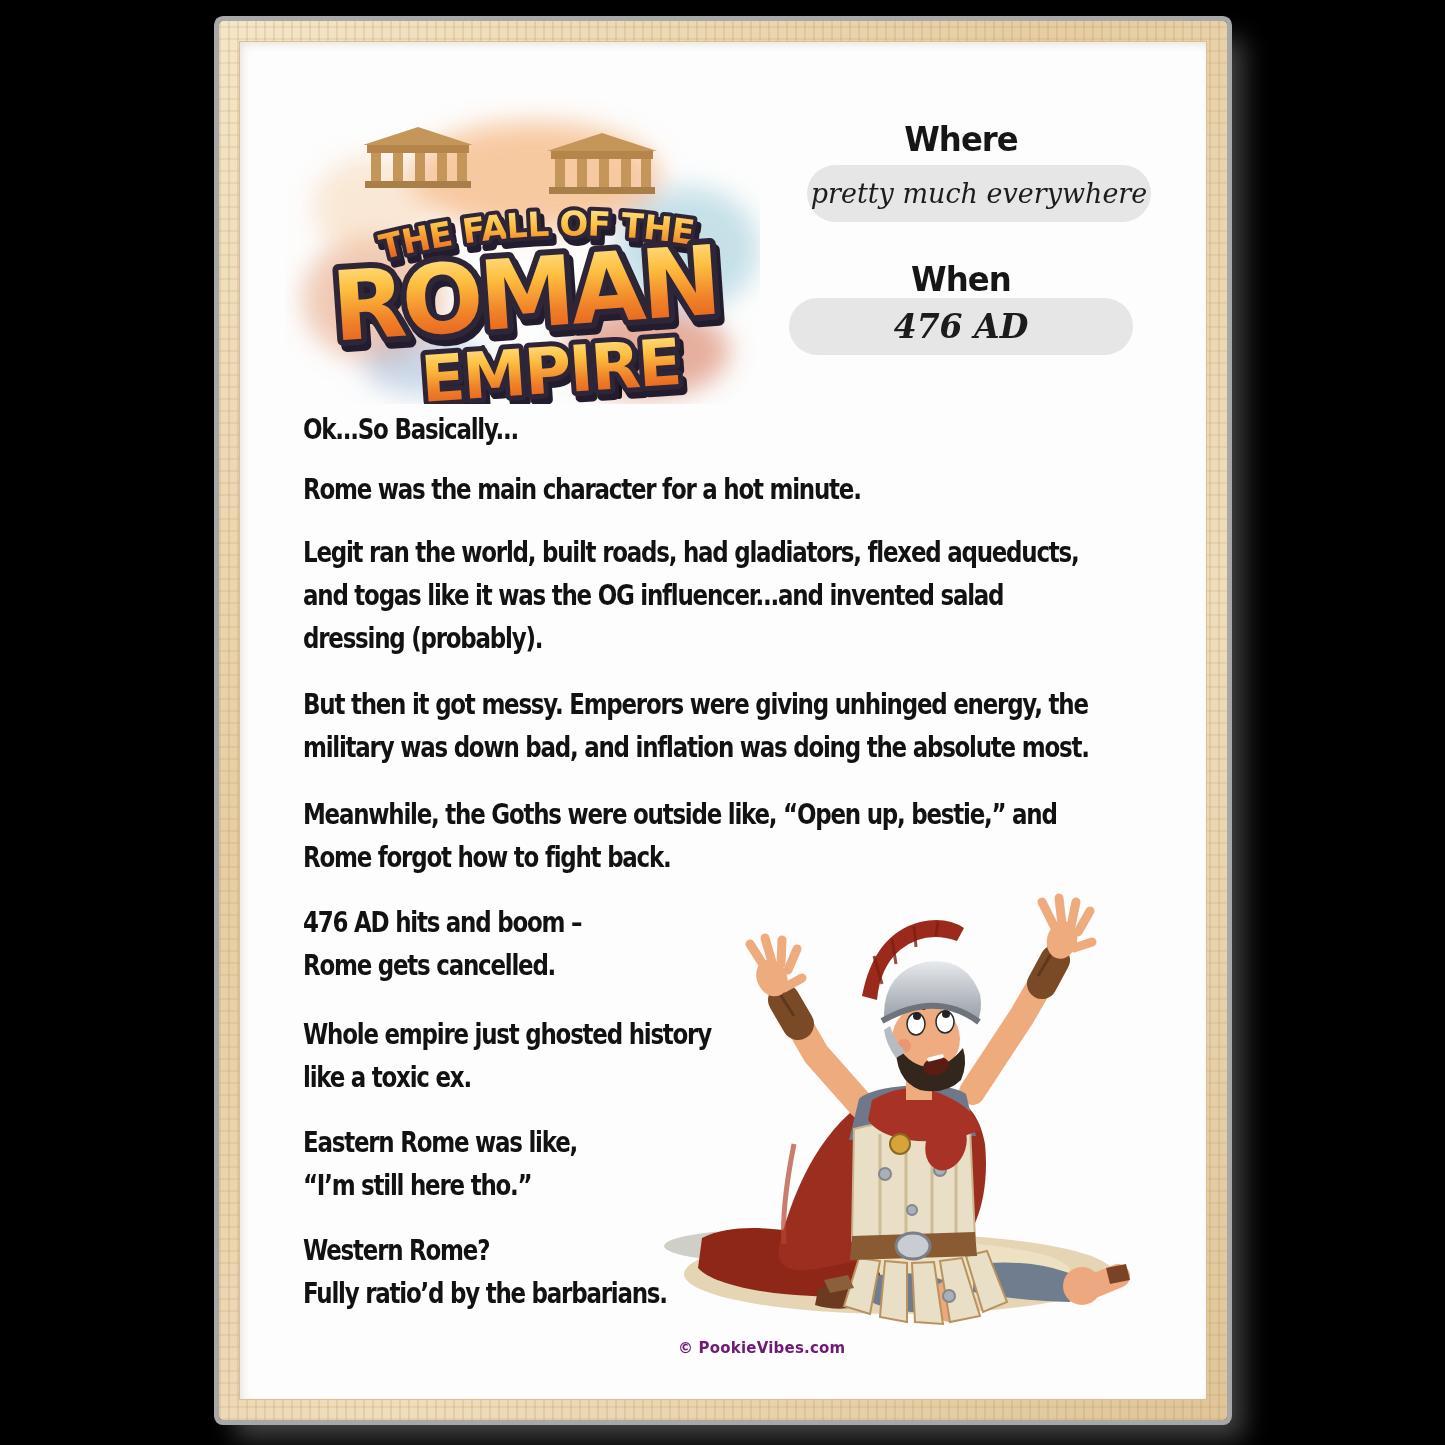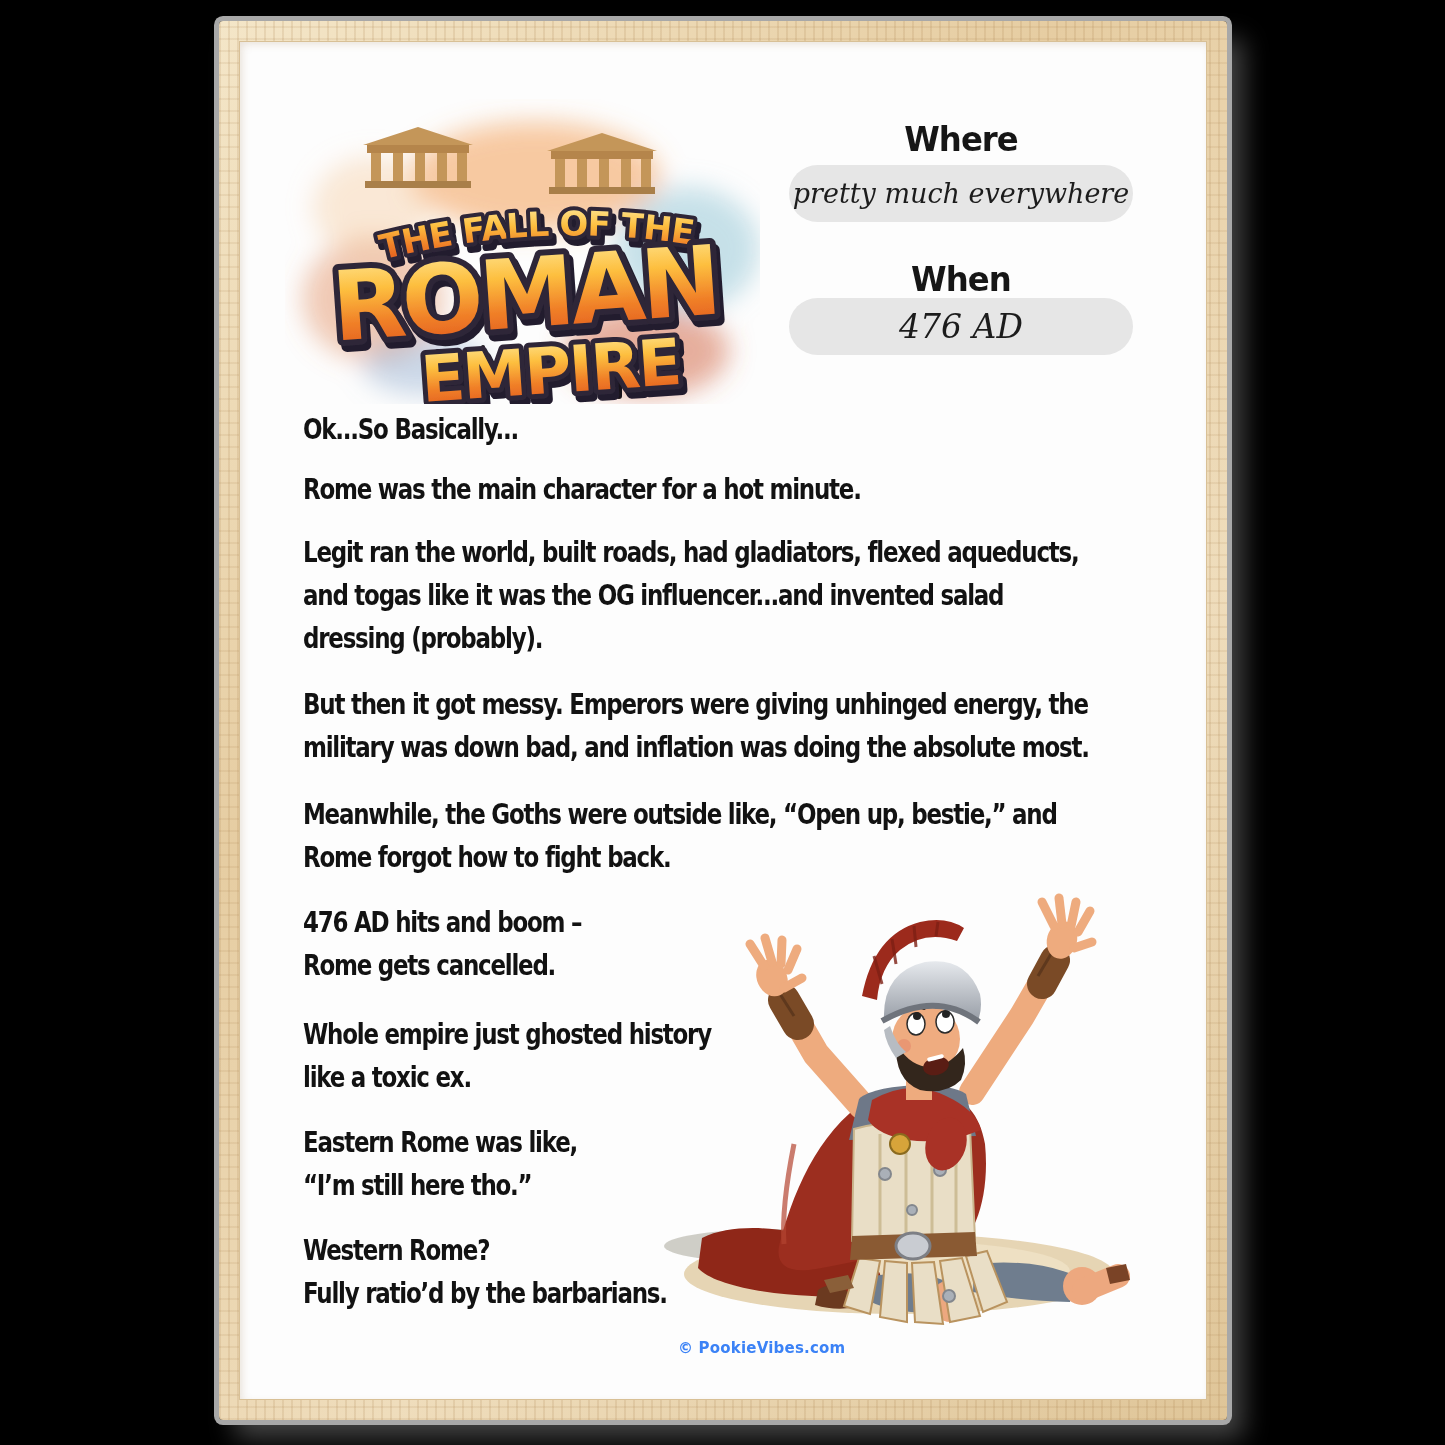--- a/index.html
+++ b/index.html
@@ -31,35 +31,35 @@
     transform:scaleX(.95);
   }
   .where-label{top:78px;}
   .when-label{top:218px;}
   .pill{
     position:absolute;left:550px;width:344px;height:57px;
     background:#e6e6e6;border-radius:29px;
     display:flex;align-items:center;justify-content:center;
     font-family:"DejaVu Serif", serif;font-style:italic;color:#1c1c1c;
   }
-  .pill-where{top:124px;font-size:27px;}
-  .pill-when{top:257px;font-size:33px;}
+  .pill-where{top:124px;font-size:27px;margin-left:18px;}
+  .pill-when{top:257px;font-size:33px;font-weight:bold;}
   .para{
     position:absolute;left:64px;
     white-space:pre;
     font-weight:bold;font-size:28px;letter-spacing:-1.5px;line-height:43px;
     color:#121212;
     transform:scaleX(.82);transform-origin:0 0;
   }
   .p1{top:367px;} .p2{top:427px;} .p3{top:490px;} .p4{top:642px;} .p5{top:752px;}
   .p6{top:860px;} .p7{top:972px;} .p8{top:1080px;} .p9{top:1188px;}
   .soldier{position:absolute;left:405px;top:803px;}
   .footer{
     position:absolute;left:439px;top:1298px;
-    font-size:15px;font-weight:bold;color:#3b82f6;letter-spacing:.2px;
+    font-size:15px;font-weight:bold;color:#701a75;letter-spacing:.2px;
   }
 </style>
 </head>
 <body>
 
 <div class="frame">
   <div class="poster">
 
     <svg class="logo" width="475" height="305" viewBox="0 0 475 305" xmlns="http://www.w3.org/2000/svg" xmlns:xlink="http://www.w3.org/1999/xlink">
       <defs>

